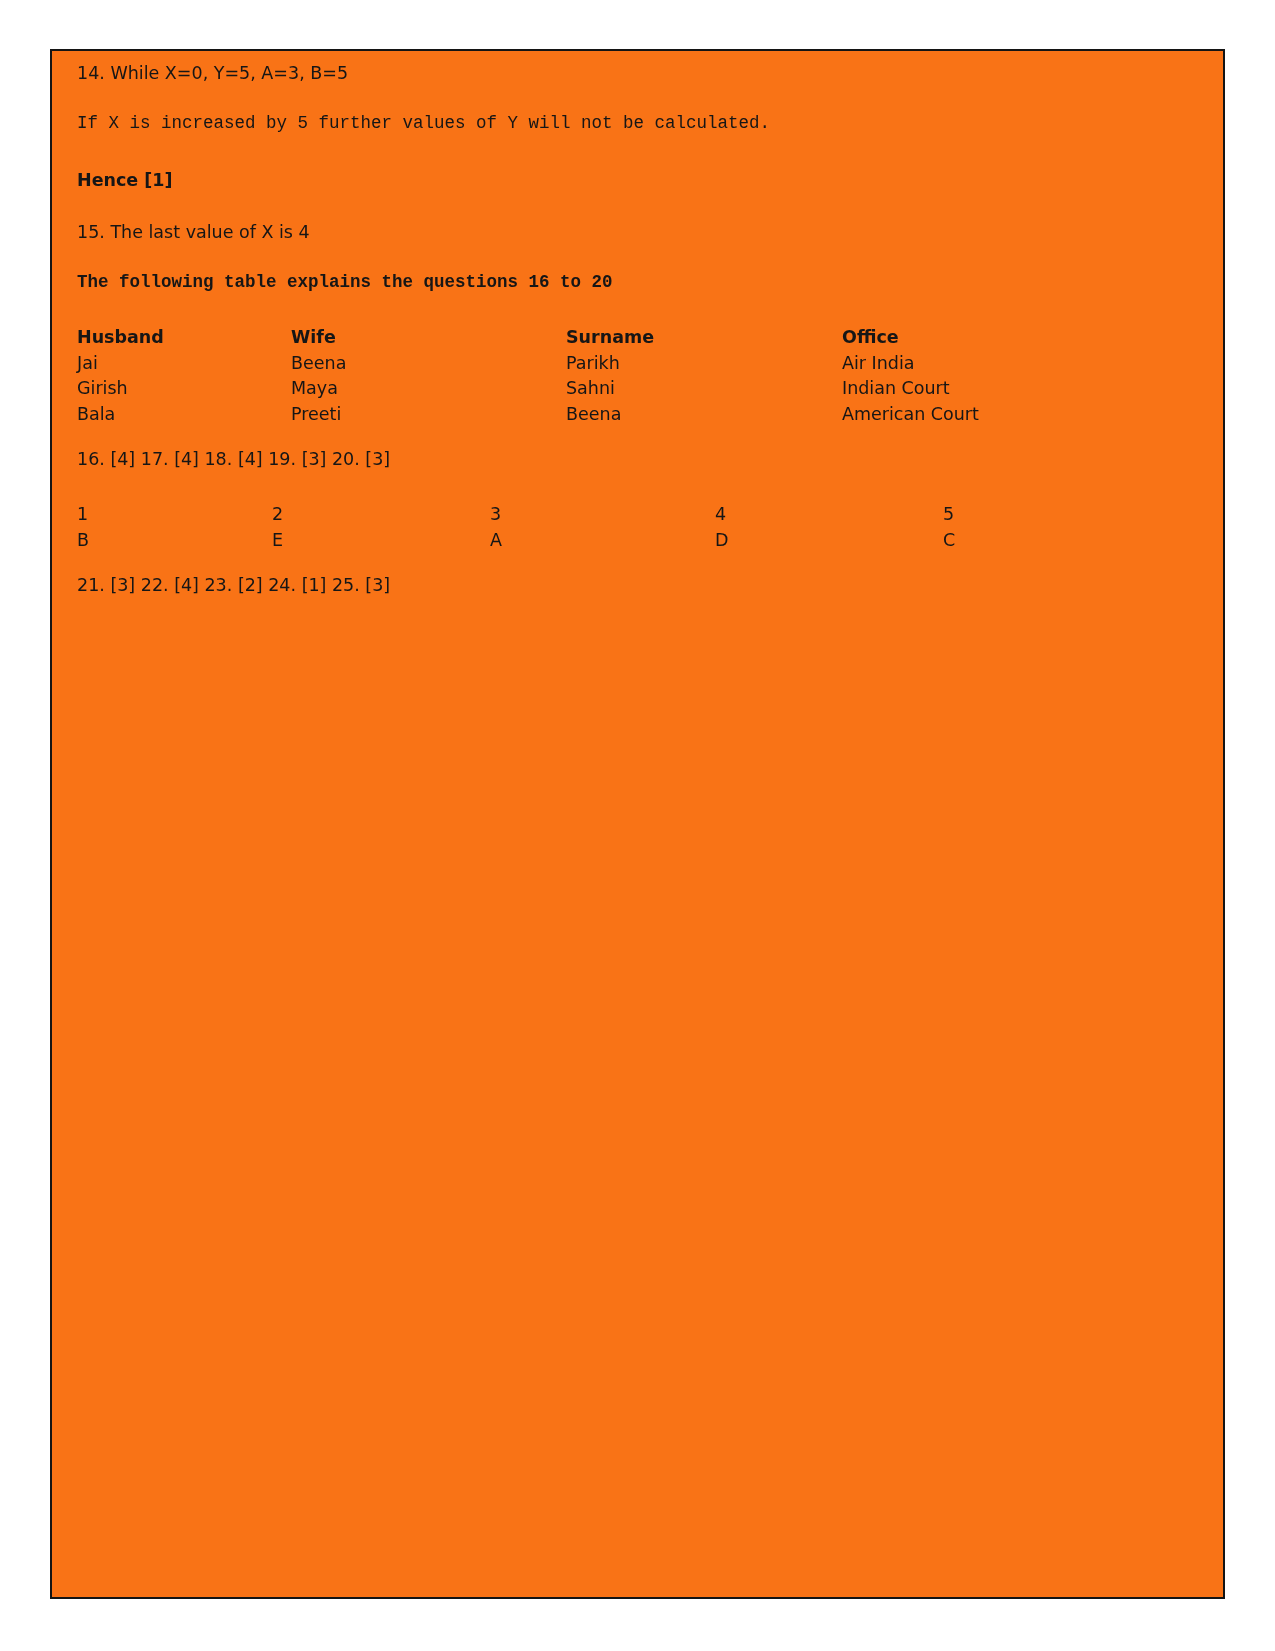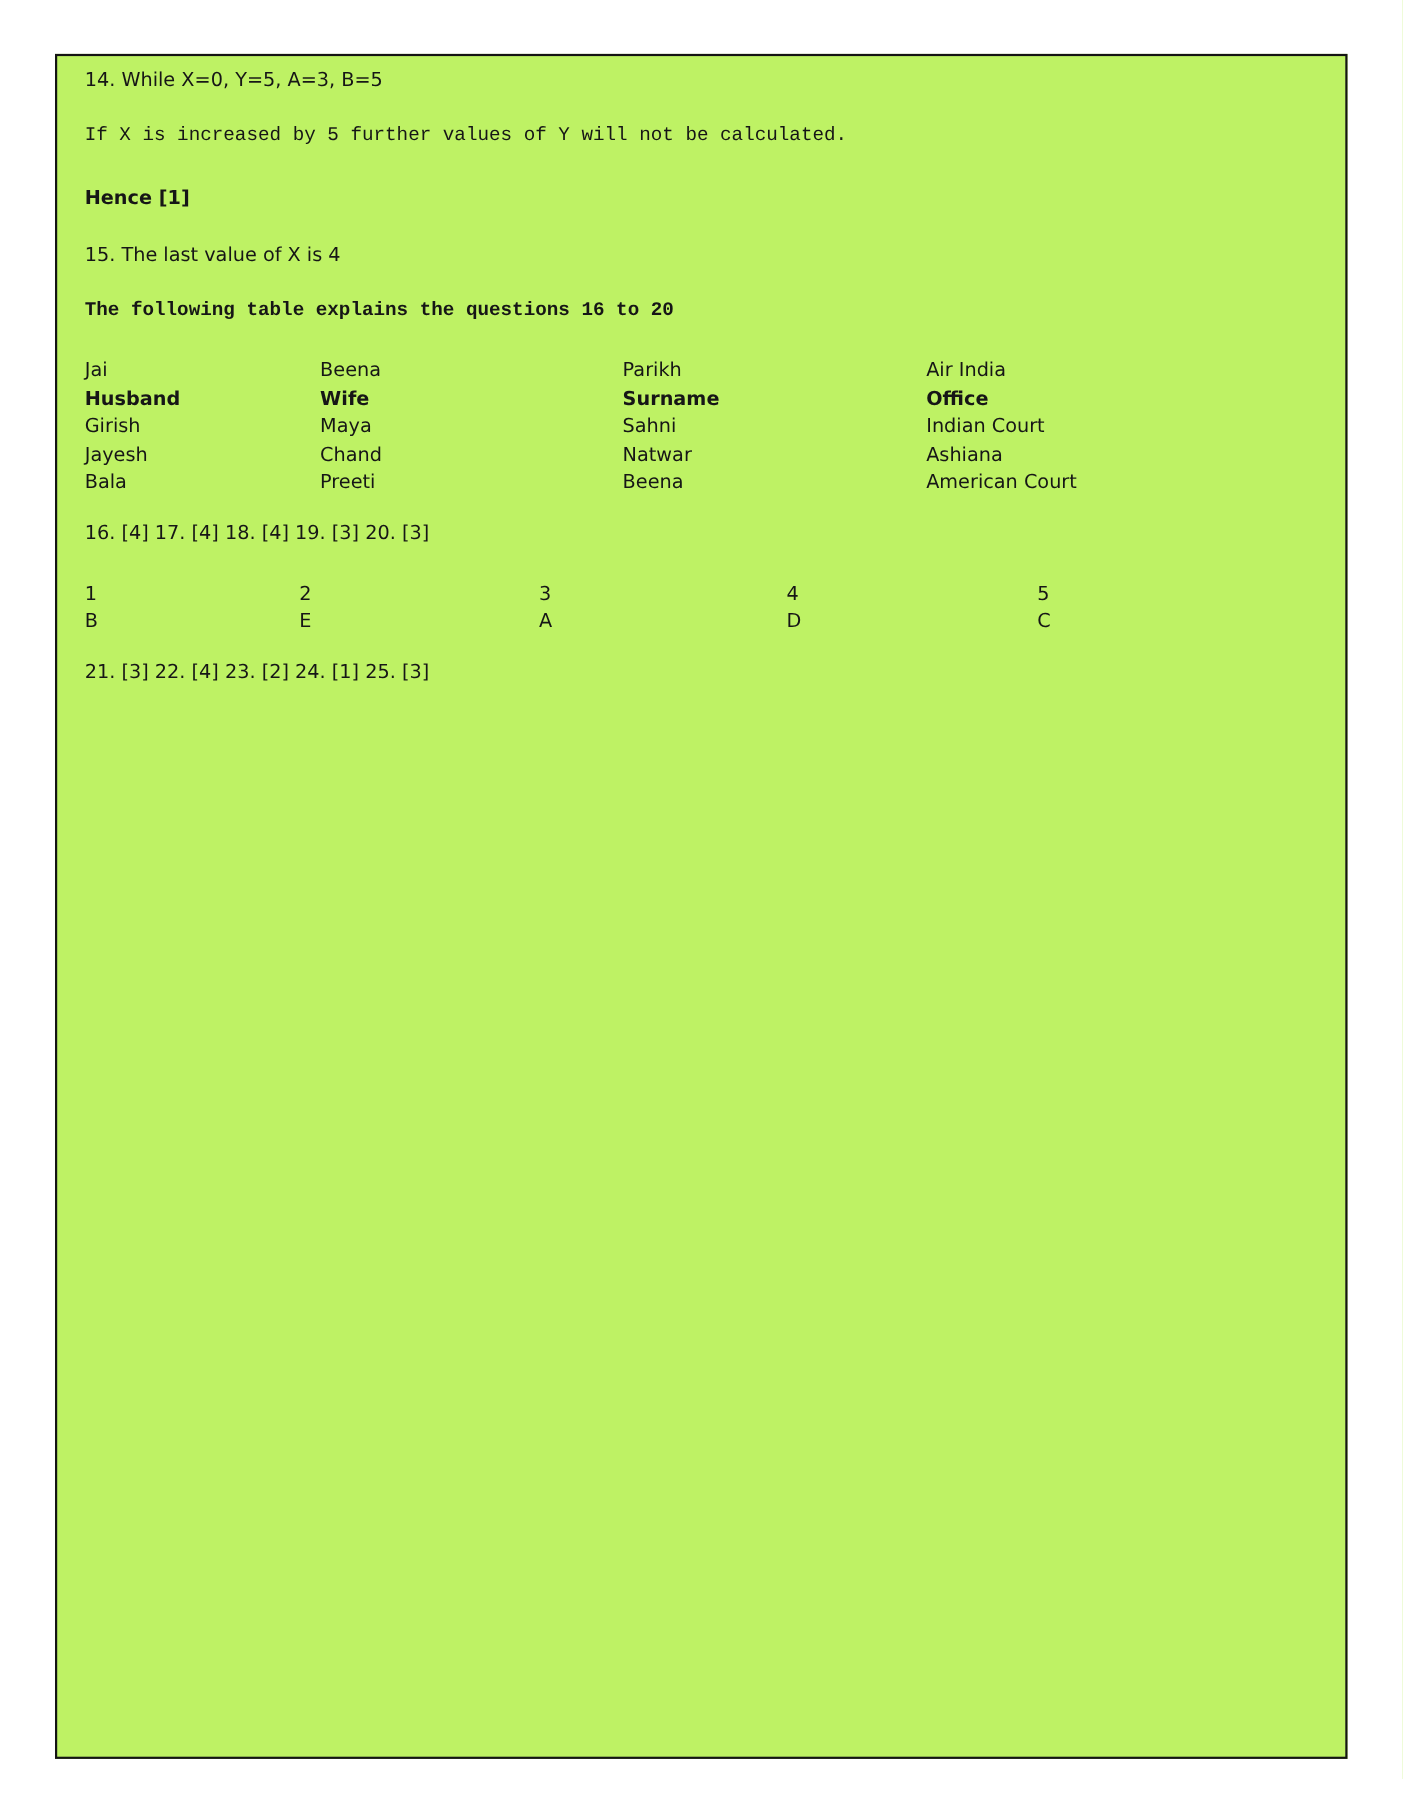--- a/index.html
+++ b/index.html
@@ -12,21 +12,21 @@
     color: #161616;
   }
   .page-frame {
     position: absolute;
     left: 50px;
     top: 49px;
     width: 1175px;
     height: 1550px;
     box-sizing: border-box;
     border: 2px solid #141414;
-    background: #bef264;
+    background: #f97316;
   }
   .content {
     padding: 13px 24px 0 25px;
     font-size: 17.5px;
     line-height: 19px;
   }
   .line {
     margin: 0;
     white-space: pre;
   }
@@ -88,42 +88,36 @@
 
     <table class="data-table mt-table">
       <colgroup>
         <col class="t1-c1">
           <col class="t1-c2">
           <col class="t1-c3">
           <col class="t1-c4">
       </colgroup>
       <tbody>
         <tr>
+          <th>Husband</th>
+          <th>Wife</th>
+          <th>Surname</th>
+          <th>Office</th>
+        </tr>
+        <tr>
           <td>Jai</td>
           <td>Beena</td>
           <td>Parikh</td>
           <td>Air India</td>
         </tr>
         <tr>
-          <th>Husband</th>
-          <th>Wife</th>
-          <th>Surname</th>
-          <th>Office</th>
-        </tr>
-        <tr>
           <td>Girish</td>
           <td>Maya</td>
           <td>Sahni</td>
           <td>Indian Court</td>
-        </tr>
-        <tr>
-          <td>Jayesh</td>
-          <td>Chand</td>
-          <td>Natwar</td>
-          <td>Ashiana</td>
         </tr>
         <tr>
           <td>Bala</td>
           <td>Preeti</td>
           <td>Beena</td>
           <td>American Court</td>
         </tr>
       </tbody>
     </table>
 

